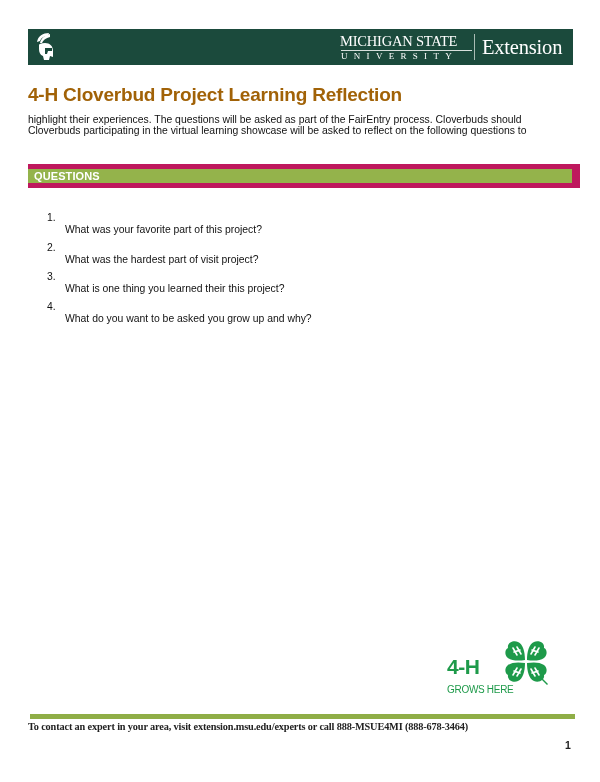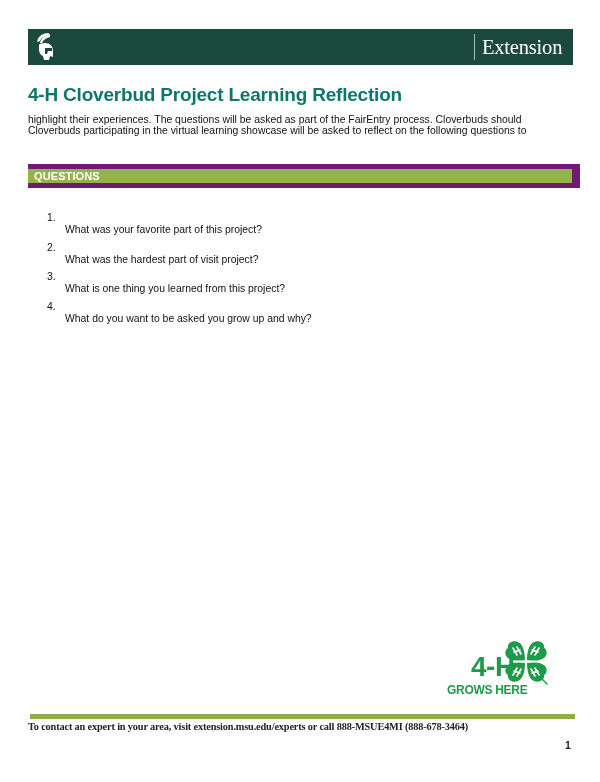--- a/index.html
+++ b/index.html
@@ -26,32 +26,32 @@
     }
     .header-divider { position: absolute; left: 446px; top: 5px; width: 1px; height: 26px; background: #a9bcb4; }
     .extension-word {
       position: absolute; left: 454px; top: 6px;
       font-family: Liberation Serif, serif; font-size: 20.5px; color: #ffffff;
       letter-spacing: -0.2px; line-height: 24px; white-space: nowrap;
     }
 
     .page-title {
       position: absolute; left: 28px; top: 84px;
-      font-size: 19px; font-weight: bold; color: #0f766e; letter-spacing: -0.2px;
+      font-size: 19px; font-weight: bold; color: #a16207; letter-spacing: -0.2px;
       white-space: nowrap; line-height: 22px;
     }
     .intro {
       position: absolute; left: 28px; top: 114px; width: 560px;
       font-size: 10.4px; line-height: 11.4px; color: #111;
     }
     .intro span { display: block; white-space: nowrap; }
 
     .section-bar {
       position: absolute; left: 28px; top: 164px; width: 552px; height: 24px;
-      background: #701a75;
+      background: #be185d;
       padding-left: 19px;
     }
     .section-bar-inner {
       position: absolute; left: 0; top: 5px; width: 544px; height: 14px;
       background: #94b34b;
     }
     .section-label {
       position: absolute; left: 6px; top: 5px;
       font-size: 11px; font-weight: bold; color: #ffffff; letter-spacing: 0.1px; line-height: 14px;
     }
@@ -59,25 +59,25 @@
     .question-list { position: absolute; left: 47px; top: 212px; list-style: none; }
     .question-item {
       position: relative; height: 29.5px; font-size: 10.4px; line-height: 12px; color: #111; white-space: nowrap;
     }
     .question-num { position: absolute; left: 0; top: 0; }
     .question-text { position: absolute; left: 18px; top: 0; margin-top: 12px; }
 
     .fourh-logo { position: absolute; left: 445px; top: 638px; width: 108px; height: 62px; }
     .fourh-text {
       position: absolute; left: 2px; top: 17px;
-      font-size: 28px; font-weight: bold; color: #1e9a4a; letter-spacing: -0.5px; line-height: 24px; margin-left: 24px;
+      font-size: 21px; font-weight: bold; color: #1e9a4a; letter-spacing: -0.5px; line-height: 24px;
     }
     .grows-here {
       position: absolute; left: 2px; top: 45px;
-      font-size: 12px; font-weight: bold; color: #1e9a4a; letter-spacing: -0.3px; line-height: 14px; white-space: nowrap;
+      font-size: 10px; font-weight: normal; color: #1e9a4a; letter-spacing: -0.3px; line-height: 14px; white-space: nowrap;
     }
     .clover { position: absolute; left: 57px; top: 0; width: 48px; height: 48px; }
 
     .footer-bar { position: absolute; left: 30px; top: 714px; width: 545px; height: 5px; background: #8fae47; }
     .footer-contact {
       position: absolute; left: 28px; top: 721px;
       font-size: 10.3px; font-weight: bold; color: #222; white-space: nowrap; letter-spacing: -0.15px; line-height: 12px; font-family: Liberation Serif, serif;
     }
     .page-number {
       position: absolute; left: 565px; top: 739px;
@@ -87,20 +87,25 @@
 </head>
 <body>
 
 <div class="header-band">
   <svg class="spartan-logo" viewBox="0 0 22 30">
     <path d="M14 1 C8 1 3 4 2 10 L5 9 C6 6 9 4 13 4 Z" fill="#ffffff"></path>
     <path d="M15 2 C10 3 6 6 5 11 L7 11 C8 8 11 6 15 5 Z" fill="#ffffff"></path>
     <path d="M4 13 C4 12 6 11 10 11 C15 11 18 14 18 19 L18 25 L15 24 L14 28 L9 28 L8 24 C5 23 4 20 4 17 Z" fill="#ffffff"></path>
     <path d="M10 16 L17 16 L17 19 L13 19 L12 22 L10 22 Z" fill="#1b4a3c"></path>
   </svg>
+  <div class="msu-wordmark">
+    <div class="msu-line1">MICHIGAN STATE</div>
+    <div class="msu-rule"></div>
+    <div class="msu-line2">UNIVERSITY</div>
+  </div>
   <div class="header-divider"></div>
   <div class="extension-word">Extension</div>
 </div>
 
 <h1 class="page-title">4-H Cloverbud Project Learning Reflection</h1>
 
 <p class="intro">
   <span>highlight their experiences. The questions will be asked as part of the FairEntry process. Cloverbuds should</span>
   <span>Cloverbuds participating in the virtual learning showcase will be asked to reflect on the following questions to</span>
 </p>
@@ -114,21 +119,21 @@
   <li class="question-item">
     <span class="question-num">1.</span>
     <span class="question-text">What was your favorite part of this project?</span>
   </li>
   <li class="question-item">
     <span class="question-num">2.</span>
     <span class="question-text">What was the hardest part of visit project?</span>
   </li>
   <li class="question-item">
     <span class="question-num">3.</span>
-    <span class="question-text">What is one thing you learned from this project?</span>
+    <span class="question-text">What is one thing you learned their this project?</span>
   </li>
   <li class="question-item">
     <span class="question-num">4.</span>
     <span class="question-text">What do you want to be asked you grow up and why?</span>
   </li>
 </ol>
 
 <div class="fourh-logo">
   <div class="fourh-text">4-H</div>
   <svg class="clover" viewBox="0 0 48 48">

